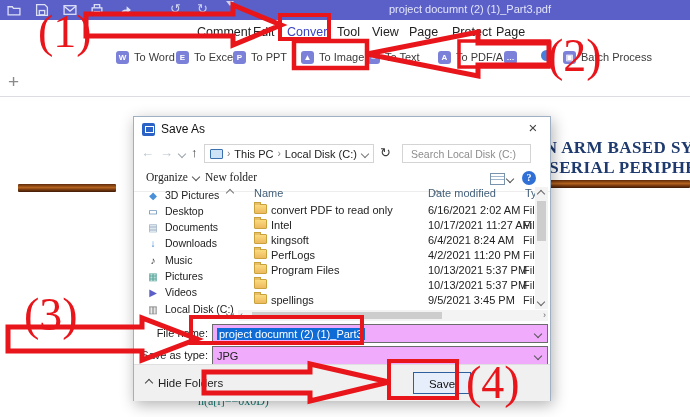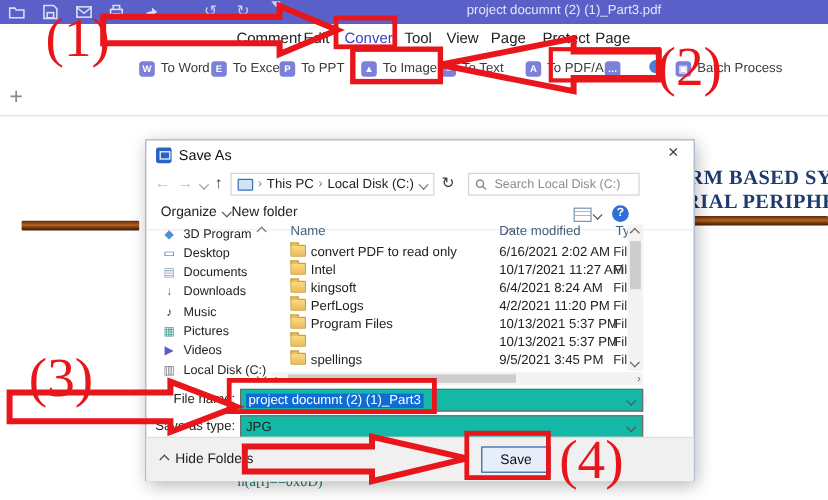--- a/index.html
+++ b/index.html
@@ -23,37 +23,37 @@
   .ticon{width:13px;height:13px;border-radius:3px;background:#7b80d8;color:#fff;font-size:8px;font-weight:bold;display:flex;align-items:center;justify-content:center;margin-right:5px;flex:none;}
   .bluedot{position:absolute;top:6px;width:11px;height:11px;border-radius:50%;background:#4a7fd9;}
   
   .tabstrip{position:absolute;left:0;top:70px;width:690px;height:26px;background:#fff;border-bottom:1px solid #dcdce2;}
   .plus{position:absolute;left:8px;top:1px;font-size:19px;font-weight:300;color:#8a8a8a;}
   
   .docline{position:absolute;font-family:"Liberation Serif",serif;font-weight:bold;color:#1e3a6e;font-size:17px;white-space:nowrap;overflow:hidden;letter-spacing:.4px;}
   .rule{position:absolute;height:8px;background:linear-gradient(#5f2a0a,#b4641f 45%,#7a3a10 70%,#3f1c06);border-radius:1px;}
   .codeline{position:absolute;font-family:Liberation Serif, serif;color:#0f766e;font-size:12px;white-space:nowrap;}
   
-  .dialog{position:absolute;left:121px;top:116px;width:416px;height:283px;background:#fff;border:1px solid #9fb0c2;box-shadow:2px 4px 14px rgba(0,0,0,.3);font-size:11px;color:#222;padding-left:40px;}
+  .dialog{position:absolute;left:133px;top:116px;width:416px;height:283px;background:#fff;border:1px solid #9fb0c2;box-shadow:2px 4px 14px rgba(0,0,0,.3);font-size:11px;color:#222;}
   .dtitle{position:absolute;left:0;top:0;width:100%;height:24px;}
   .dlgico{position:absolute;left:8px;top:6px;width:13px;height:13px;background:#2a63c5;border-radius:2px;}
   .dlgico:before{content:"";position:absolute;left:3px;top:3px;width:7px;height:5px;border:1.5px solid #fff;}
   .dtext{position:absolute;left:27px;top:5px;font-size:12px;color:#111;}
   .dclose{position:absolute;right:8px;top:2px;font-size:15px;color:#444;width:18px;text-align:center;}
   .navrow{position:absolute;left:0;top:24px;width:100%;height:26px;}
   .narrow{position:absolute;top:4px;font-size:13px;}
   .navbox{position:absolute;top:3px;height:19px;border:1px solid #d4d4d4;background:#fff;display:flex;align-items:center;gap:4px;padding:0 5px;box-sizing:border-box;}
   .pcico{width:11px;height:8px;border:1.5px solid #3a6fb0;border-radius:1px;background:#cfe3f7;flex:none;}
   .chv{display:inline-block;width:5px;height:5px;border-right:1.3px solid #666;border-bottom:1.3px solid #666;flex:none;}
   .chv.d{transform:rotate(45deg);}
   .chv.u{transform:rotate(-135deg);}
   .crumbsep{color:#777;font-size:10px;}
   .searchtext{border:0;outline:0;width:112px;font-size:10.5px;color:#333;font-family:"Liberation Sans",sans-serif;}
   .searchtext::placeholder{color:#8d8d8d;}
-  .cmdrow{position:absolute;left:0;top:50px;width:100%;height:24px;border-bottom:1px solid #ededed;}
+  .cmdrow{position:absolute;left:0;top:50px;width:100%;height:24px;border-bottom:1px solid #ededed;font-family:Liberation Serif, serif;}
   .cmditem{position:absolute;top:4px;font-size:11.5px;color:#222;display:flex;align-items:center;gap:5px;}
   .helpico{position:absolute;left:388px;top:4px;width:14px;height:14px;border-radius:50%;background:#2f6fd6;color:#fff;font-size:10px;font-weight:bold;text-align:center;line-height:14px;}
   .viewico{position:absolute;left:356px;top:6px;width:13px;height:10px;border:1px solid #7a93ad;background:linear-gradient(#fff 2px,#9fb6cc 2px,#9fb6cc 3px,#fff 3px,#fff 5px,#9fb6cc 5px,#9fb6cc 6px,#fff 6px);}
   
   .sitem{position:absolute;left:13px;width:92px;height:16px;display:flex;align-items:center;gap:6px;font-size:10.5px;color:#222;white-space:nowrap;}
   .sico{width:12px;text-align:center;font-size:10px;flex:none;}
   
   .lhead{position:absolute;left:104px;top:70px;width:310px;height:14px;color:#44607a;}
   .lhead span{position:absolute;top:0;}
   .frow{position:absolute;left:104px;width:310px;height:15px;}
@@ -65,21 +65,21 @@
   .ftype{left:285px;color:#333;}
   .vscroll{position:absolute;left:401px;top:70px;width:13px;height:122px;background:#f3f3f3;}
   .vthumb{position:absolute;left:2px;top:14px;width:9px;height:40px;background:#cdcdcd;}
   .hscroll{position:absolute;left:104px;top:193px;width:310px;height:11px;background:#f3f3f3;}
   .hthumb{position:absolute;left:14px;top:2px;width:190px;height:7px;background:#cdcdcd;}
   .sscroll{position:absolute;left:90px;top:70px;width:12px;height:134px;}
   .scv{position:absolute;left:3px;}
   .harr{position:absolute;top:0;font-size:9px;color:#666;}
   
   .flabel{position:absolute;font-size:11px;color:#222;text-align:right;width:70px;}
-  .finput{position:absolute;left:78px;width:336px;height:19px;border:1px solid #6b6b6b;background:#14b8a6;box-sizing:border-box;display:flex;align-items:center;padding:0 4px;}
+  .finput{position:absolute;left:78px;width:336px;height:19px;border:1px solid #6b6b6b;background:#f0abfc;box-sizing:border-box;display:flex;align-items:center;padding:0 4px;}
   .fsel{background:#0f6cd6;color:#fff;font-size:11px;padding:0 2px;white-space:nowrap;}
   .combochv{position:absolute;right:6px;top:6px;}
   .footer{position:absolute;left:0;top:247px;width:100%;height:36px;background:#f0f0f0;border-top:1px solid #dfdfdf;}
   .hidef{position:absolute;left:12px;top:12px;font-size:11.5px;color:#222;display:flex;align-items:center;gap:6px;}
   .btn{position:absolute;top:7px;width:58px;height:22px;font-size:11.5px;color:#111;text-align:center;line-height:22px;background:#e1e1e1;border:1px solid #adadad;box-sizing:border-box;}
   .btn.primary{background:#e7eefb;border:1.5px solid #2d5f9e;}
   
   .overlay{position:absolute;left:0;top:0;width:690px;height:417px;pointer-events:none;}
   .rarr{fill:none;stroke:#e8151b;stroke-width:5;stroke-linejoin:miter;}
   .rbox{fill:none;stroke:#e8151b;}
@@ -196,21 +196,21 @@
       <span class="narrow" style="left:57px;color:#3b3b3b">↑</span>
       <div class="navbox" style="left:70px;width:170px;">
         <span class="pcico"></span>
         <span class="crumbsep">›</span>
         <span>This PC</span>
         <span class="crumbsep">›</span>
         <span>Local Disk (C:)</span>
         <span class="chv d" style="margin-left:auto;border-color:#777"></span>
       </div>
       <span class="narrow" style="left:246px;color:#3b3b3b">↻</span>
-      <div class="navbox" style="left:268px;width:143px;">
+      <div class="navbox" style="left:268px;width:129px;justify-content:flex-end;">
         <svg width="10" height="10" viewBox="0 0 10 10">
             <circle cx="4" cy="4" r="3" fill="none" stroke="#8a8a8a" stroke-width="1.2"></circle>
             <path d="M6.3 6.3L9 9" stroke="#8a8a8a" stroke-width="1.2"></path>
           </svg>
         <input class="searchtext" placeholder="Search Local Disk (C:)" style="">
       </div>
     </div>
 
     <div class="cmdrow">
       <span class="cmditem" style="left:12px">
@@ -218,21 +218,21 @@
           <span class="chv d" style="border-color:#555"></span>
         </span>
       <span class="cmditem" style="left:71px">New folder</span>
       <span class="viewico"></span>
       <span class="chv d" style="position:absolute;left:373px;top:9px;border-color:#555"></span>
       <span class="helpico">?</span>
     </div>
 
     <div class="sitem" style="top:70px">
         <span class="sico" style="color:#4a90d9">◆</span>
-        <span>3D Program</span>
+        <span>3D Pictures</span>
       </div>
     <div class="sitem" style="top:86px">
         <span class="sico" style="color:#34689f">▭</span>
         <span>Desktop</span>
       </div>
     <div class="sitem" style="top:102px">
         <span class="sico" style="color:#8aa4bd">▤</span>
         <span>Documents</span>
       </div>
     <div class="sitem" style="top:118px">

